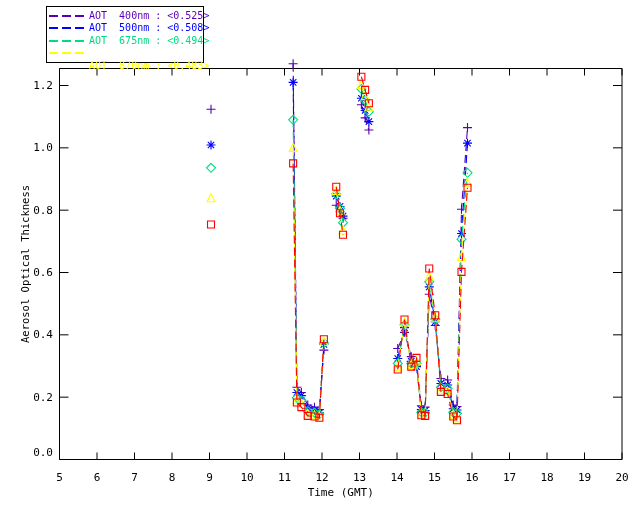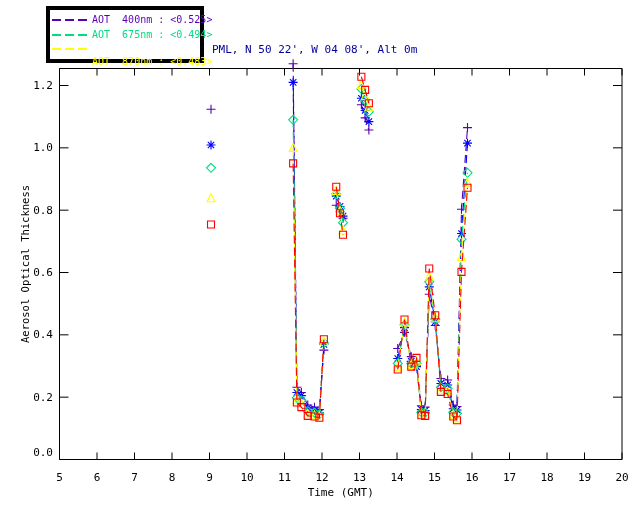--- a/index.html
+++ b/index.html
@@ -13,21 +13,21 @@
   #chart{position:absolute;left:0;top:0;}
   .hdr{
     position:absolute;left:212px;top:7px;
     font-size:11px;line-height:17px;
     white-space:pre;
   }
   .legend-box{
     position:absolute;left:46px;top:6px;
     width:158px;height:57px;
     box-sizing:border-box;
-    border:4px solid #0f172a;
+    border:1px solid #0f172a;
     background:#fff;
     display:flex;flex-direction:column;justify-content:space-evenly;
     padding:1px 0;
   }
   .legend-row{
     display:flex;align-items:center;
     height:10px;font-size:10px;line-height:10px;
     padding-left:2px;white-space:pre;
   }
   .legend-dash{
@@ -269,20 +269,20 @@
       <path d="M464 184.2266666666667 h7 v7 h-7 Z" fill="none" stroke="#FF0000" stroke-width="1.1"></path>
       <path d="M206.49999999999997 109.18666666666661 H215.49999999999997 M210.99999999999997 104.68666666666661 V113.68666666666661" fill="none" stroke="#5A00B4" stroke-width="1.1"></path>
       <path d="M206.49999999999997 145.0283333333333 H215.49999999999997 M210.99999999999997 140.5283333333333 V149.5283333333333 M207.79999999999998 141.82833333333332 L214.19999999999996 148.2283333333333 M207.79999999999998 148.2283333333333 L214.19999999999996 141.82833333333332" fill="none" stroke="#0000FF" stroke-width="1.1"></path>
       <path d="M210.99999999999997 163.27999999999997 L215.49999999999997 167.77999999999997 L210.99999999999997 172.27999999999997 L206.49999999999997 167.77999999999997 Z" fill="none" stroke="#00DC82" stroke-width="1.1"></path>
       <path d="M210.99999999999997 193.82333333333332 L214.99999999999997 201.82333333333332 L206.99999999999997 201.82333333333332 Z" fill="none" stroke="#FFFF00" stroke-width="1.1"></path>
       <path d="M207.49999999999997 221.00333333333333 h7 v7 h-7 Z" fill="none" stroke="#FF0000" stroke-width="1.1"></path>
     </svg>
 
   <div class="legend-box" id="legend" style="border-color: rgb(0, 0, 0);">
       <div class="legend-row"><span class="legend-dash" style="background: repeating-linear-gradient(90deg, rgb(90, 0, 180) 0px, rgb(90, 0, 180) 9px, transparent 9px, transparent 13px);"></span><span style="color: rgb(90, 0, 180);">AOT  400nm : &lt;0.525&gt;</span></div>
+      <div class="legend-row"><span class="legend-dash" style="background: repeating-linear-gradient(90deg, rgb(0, 0, 255) 0px, rgb(0, 0, 255) 9px, transparent 9px, transparent 13px);"></span><span style="color: rgb(0, 0, 255);">AOT  500nm : &lt;0.508&gt;</span></div>
       <div class="legend-row"><span class="legend-dash" style="background: repeating-linear-gradient(90deg, rgb(0, 220, 130) 0px, rgb(0, 220, 130) 9px, transparent 9px, transparent 13px);"></span><span style="color: rgb(0, 220, 130);">AOT  675nm : &lt;0.494&gt;</span></div>
       <div class="legend-row"><span class="legend-dash" style="background: repeating-linear-gradient(90deg, rgb(255, 255, 0) 0px, rgb(255, 255, 0) 9px, transparent 9px, transparent 13px);"></span><span style="color: rgb(255, 255, 0); margin-top: 26px;">AOT  870nm : &lt;0.483&gt;</span></div>
     </div>
 
   <div class="hdr" style="color: rgb(0, 0, 153);">
-    <div>PML, N 50 22', W 04 08', Alt 0m</div>
   </div>
 </div>
 
 </body></html>

